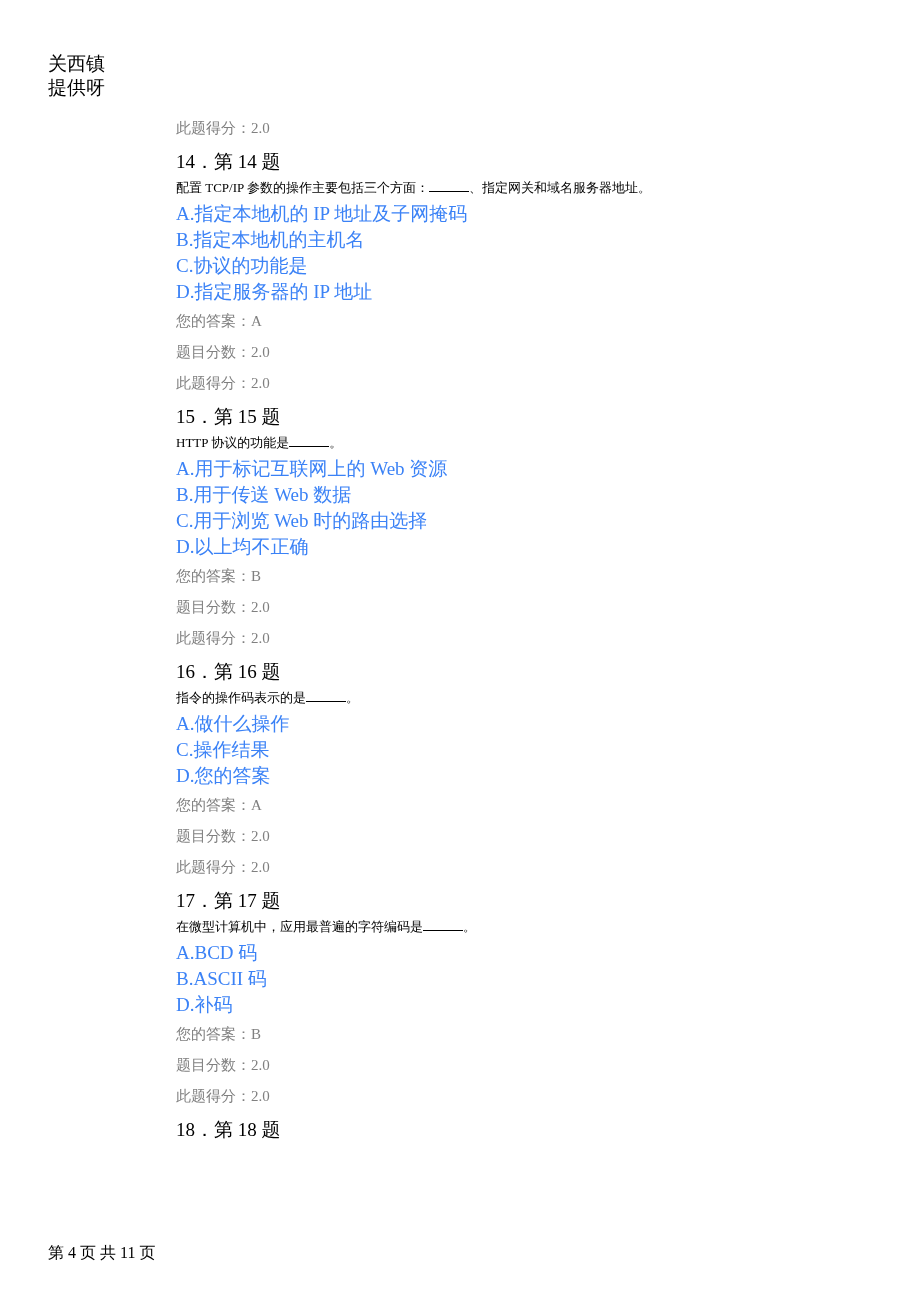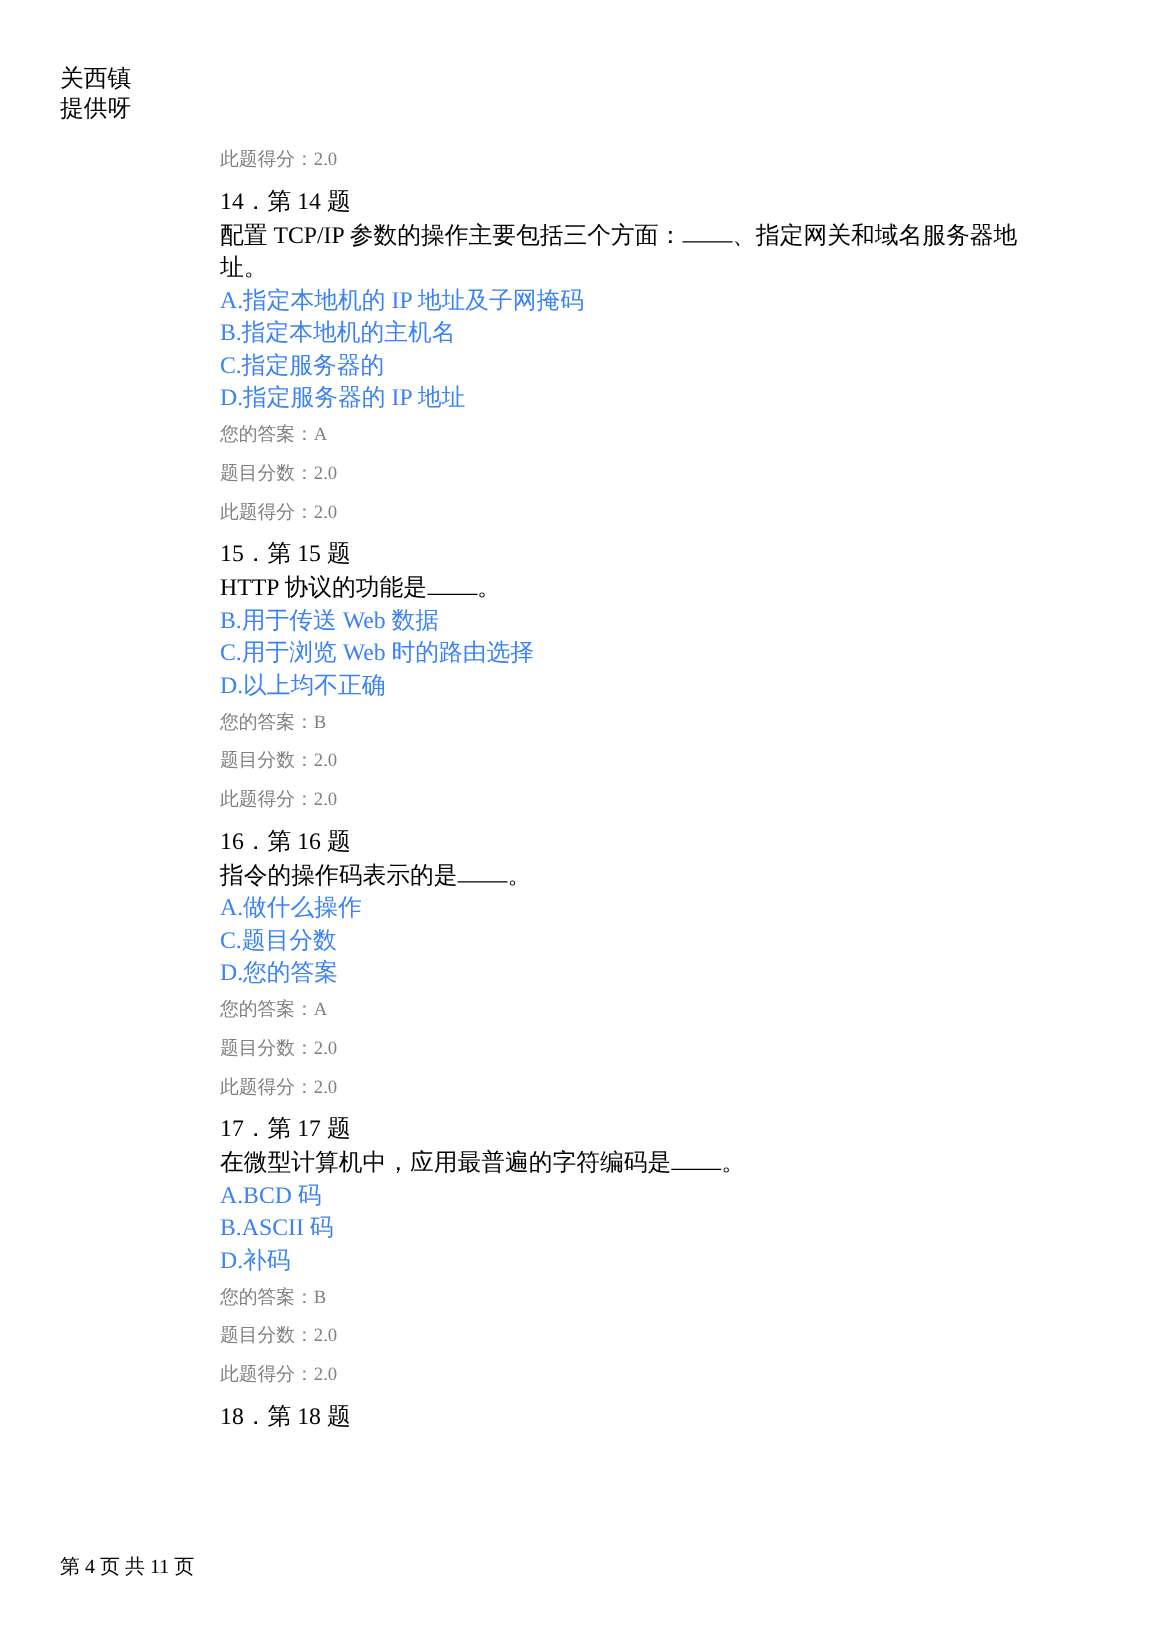--- a/index.html
+++ b/index.html
@@ -35,21 +35,21 @@
     }
     .question-block:first-child {
       margin-top: 0;
     }
     .q-title {
       font-size: 19px;
       line-height: 26px;
       color: #000000;
     }
     .q-stem {
-      font-size: 19px;
+      font-size: 13px;
       line-height: 26px;
       color: #000000;
     }
     .q-option {
       font-size: 19px;
       line-height: 26px;
       color: #3b82f6;
     }
     .meta-group {
       margin-top: 6px;
@@ -80,51 +80,52 @@
 <div class="content">
   <div class="meta-line">此题得分：2.0</div>
 
   <div class="question-block">
     <div class="q-title">14．第 14 题</div>
     <div class="q-stem">
       <span>配置 TCP/IP 参数的操作主要包括三个方面：</span><span class="blank"></span><span>、指定网关和域名服务器地址。</span>
     </div>
     <div class="q-option">A.指定本地机的 IP 地址及子网掩码</div>
     <div class="q-option">B.指定本地机的主机名</div>
-    <div class="q-option">C.指定服务器的</div>
+    <div class="q-option">C.协议的功能是</div>
     <div class="q-option">D.指定服务器的 IP 地址</div>
     <div class="meta-group">
       <div class="meta-line">您的答案：A</div>
       <div class="meta-line">题目分数：2.0</div>
       <div class="meta-line">此题得分：2.0</div>
     </div>
   </div>
 
   <div class="question-block">
     <div class="q-title">15．第 15 题</div>
     <div class="q-stem">
       <span>HTTP 协议的功能是</span><span class="blank"></span><span>。</span>
     </div>
+    <div class="q-option">A.用于标记互联网上的 Web 资源</div>
     <div class="q-option">B.用于传送 Web 数据</div>
     <div class="q-option">C.用于浏览 Web 时的路由选择</div>
     <div class="q-option">D.以上均不正确</div>
     <div class="meta-group">
       <div class="meta-line">您的答案：B</div>
       <div class="meta-line">题目分数：2.0</div>
       <div class="meta-line">此题得分：2.0</div>
     </div>
   </div>
 
   <div class="question-block">
     <div class="q-title">16．第 16 题</div>
     <div class="q-stem">
       <span>指令的操作码表示的是</span><span class="blank"></span><span>。</span>
     </div>
     <div class="q-option">A.做什么操作</div>
-    <div class="q-option">C.题目分数</div>
+    <div class="q-option">C.操作结果</div>
     <div class="q-option">D.您的答案</div>
     <div class="meta-group">
       <div class="meta-line">您的答案：A</div>
       <div class="meta-line">题目分数：2.0</div>
       <div class="meta-line">此题得分：2.0</div>
     </div>
   </div>
 
   <div class="question-block">
     <div class="q-title">17．第 17 题</div>

